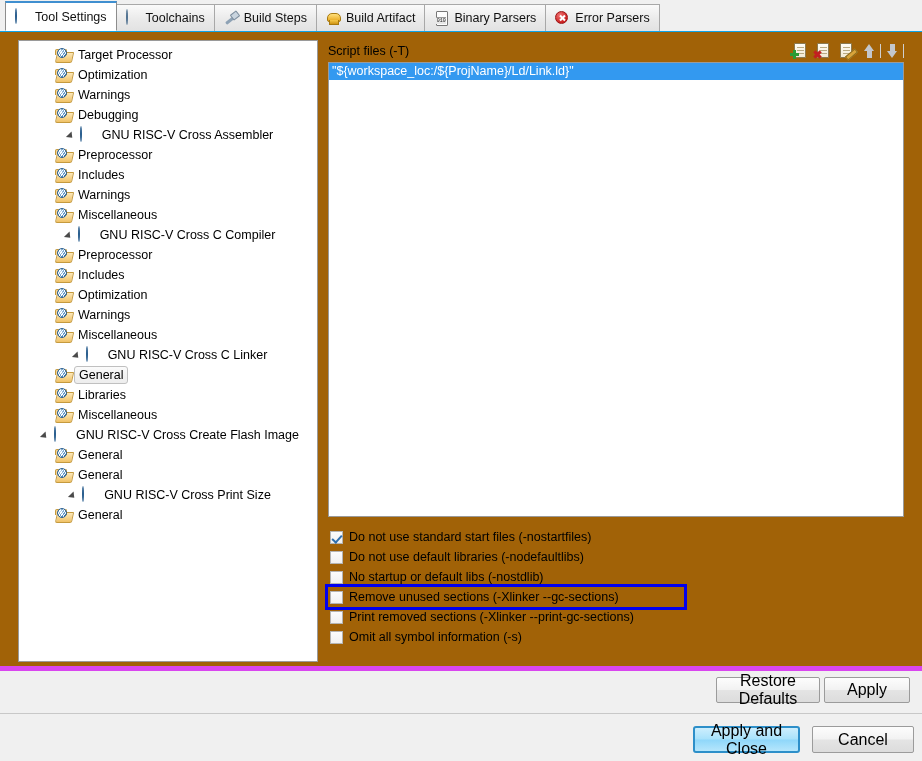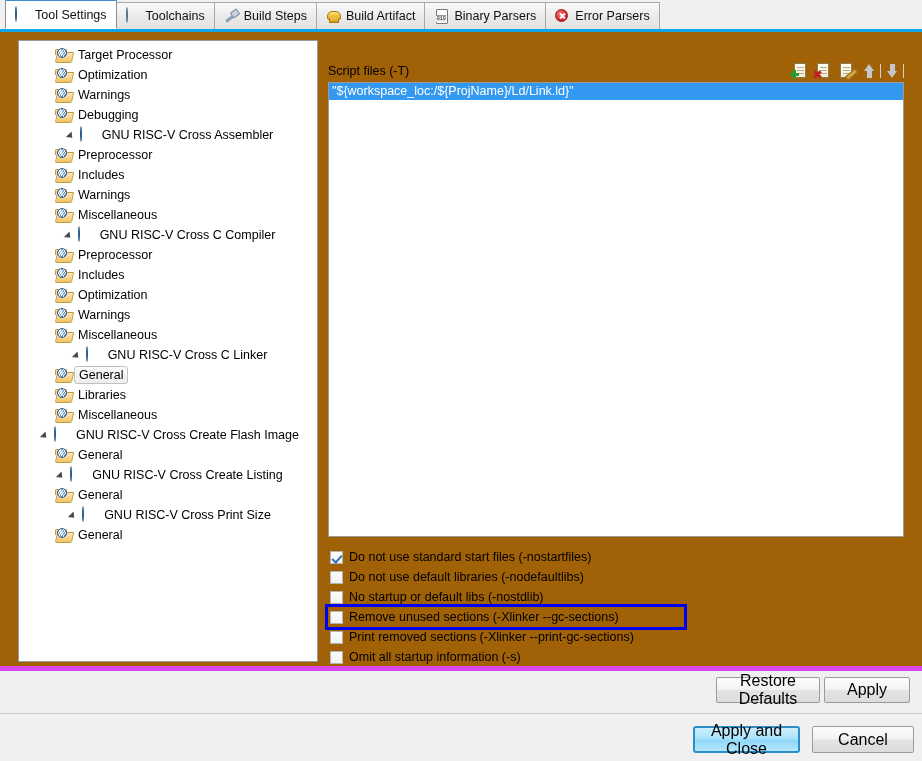--- a/index.html
+++ b/index.html
@@ -11,21 +11,21 @@
     font-size: 12.5px;
     color: #000;
     overflow: hidden;
   }
 
   
   .tabbar {
     position: absolute; left: 0; top: 0;
     width: 922px; height: 32px;
     background: #f0f0f0;
-    border-bottom: 3px solid #0ea5e9;
+    border-bottom: 1px solid #0ea5e9;
     display: flex; align-items: flex-end;
     padding-left: 5px;
   }
   .tab {
     height: 27px;
     display: flex; align-items: center; gap: 5px;
     padding: 0 9px 0 8px;
     font-size: 12.5px;
     background: linear-gradient(to bottom, #fafafa 0%, #eaeaea 55%, #e2e2e2 100%);
     border: 1px solid #a8a8a8;
@@ -178,21 +178,21 @@
     border-radius: 3px;
     padding: 1px 4px;
     margin-left: -2px;
   }
   .ind1 { padding-left: 22px; }
   .ind0 { padding-left: 4px; justify-content: center; }
 
   
   .right-pane {
     position: absolute; left: 328px; top: 8px;
-    width: 576px; height: 622px; margin-top: 20px;
+    width: 576px; height: 622px;
   }
   .sect-head {
     height: 22px; display: flex; align-items: center;
     justify-content: space-between;
   }
   .sect-title { font-size: 12.5px; color:#000; }
   .tool-icons { display: flex; align-items: center; gap: 1px; }
   .tbtn { width: 22px; height: 20px; position: relative; }
   .doc-base {
     position:absolute; left:4px; top:2px;
@@ -528,25 +528,20 @@
         </div>
         <div class="tnode ind1">
           <span class="twist"></span>
           <span class="tico">
             <span class="ico-folder">
               <span class="disc"></span>
             </span>
           </span>
           <span class="tlabel">General</span>
         </div>
-        <div class="tnode parent ind0">
-          <span class="twist"></span>
-          <span class="tico"><span class="ico-globe" style="margin:1px 0 0 1px"></span></span>
-          <span class="tlabel">GNU RISC-V Cross Create Listing</span>
-        </div>
         <div class="tnode ind1">
           <span class="twist"></span>
           <span class="tico">
             <span class="ico-folder">
               <span class="disc"></span>
             </span>
           </span>
           <span class="tlabel">General</span>
         </div>
         <div class="tnode parent ind0">
@@ -614,21 +609,21 @@
         <div class="crow annotated">
           <span class="cbox"></span>
           <span>Remove unused sections (-Xlinker --gc-sections)</span>
         </div>
         <div class="crow">
           <span class="cbox"></span>
           <span>Print removed sections (-Xlinker --print-gc-sections)</span>
         </div>
         <div class="crow">
           <span class="cbox"></span>
-          <span>Omit all startup information (-s)</span>
+          <span>Omit all symbol information (-s)</span>
         </div>
       </div>
   </div>
 </div>
 
 <div class="footer-a"></div>
 <div class="footer-b"></div>
 
 <button class="btn pos-restore">Restore Defaults</button>
 <button class="btn pos-apply">Apply</button>

